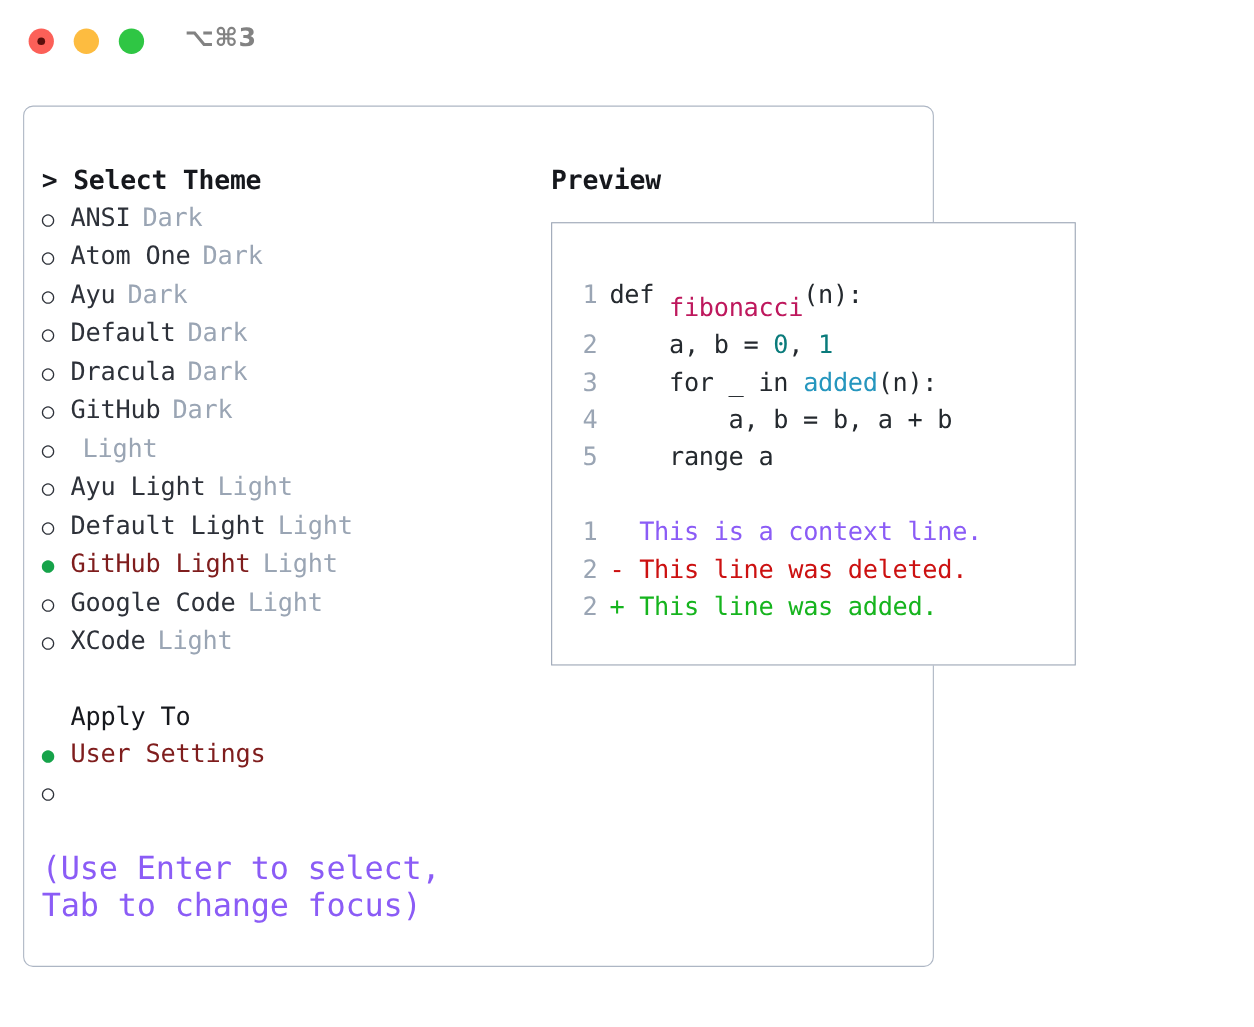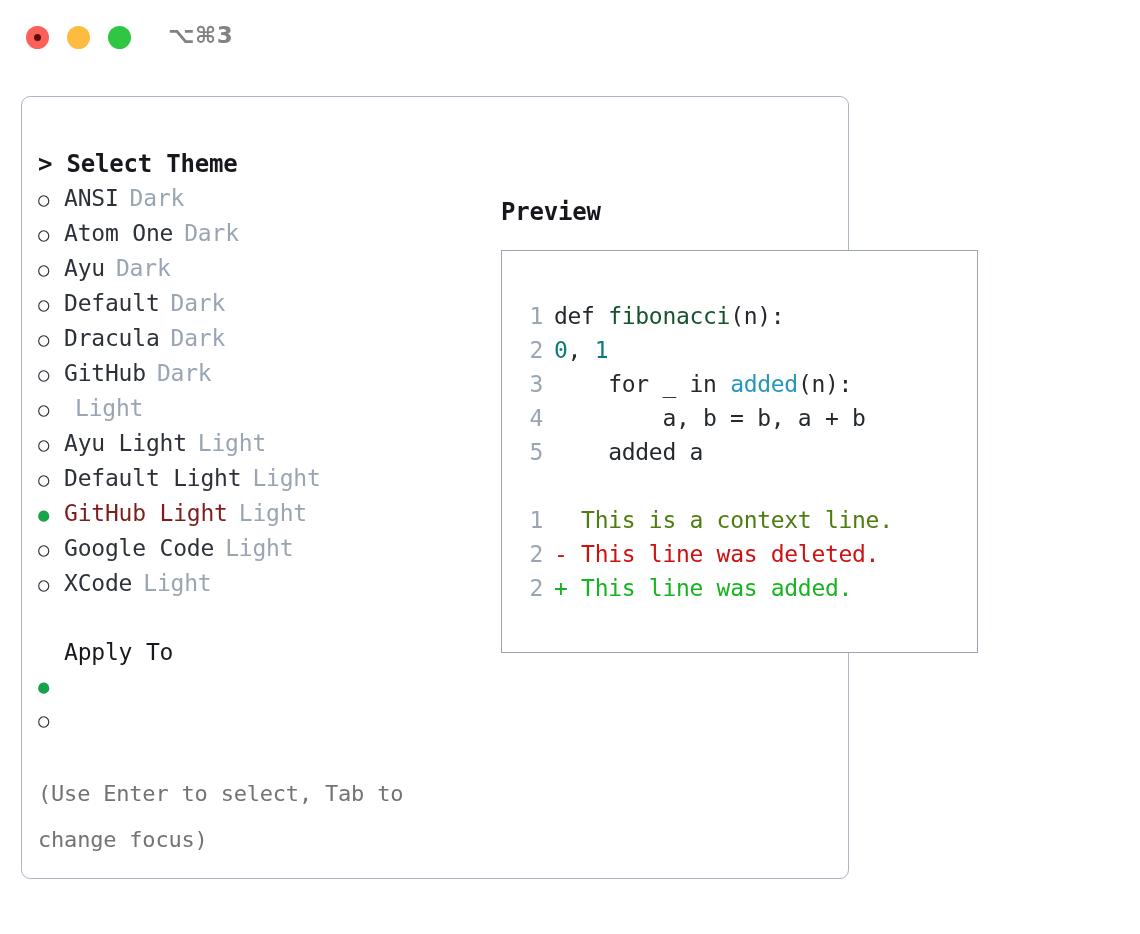--- a/index.html
+++ b/index.html
@@ -135,41 +135,40 @@
     color: #16181d;
     line-height: 34px;
     white-space: pre;
     padding-left: 26px;
     letter-spacing: -0.2px;
     margin-top: 32px;
   }
 
   .hint {
     margin-top: 34px;
-    font-size: 22px;
-    color: #737373;
-    line-height: 46px;
+    font-size: 29px;
+    color: #8b5cf6;
+    line-height: 34px;
     width: 400px;
     letter-spacing: -0.2px;
   }
 
   
   .right-col {
     position: absolute;
     left: 479px;
     top: 50px;
     width: 495px;
   }
   .preview-title {
     font-size: 24px;
     font-weight: 700;
     color: #16181d;
     line-height: 34px;
     letter-spacing: -0.2px;
-    margin-top: 48px;
   }
   .preview-box {
     margin-top: 21px;
     width: 477px;
     height: 403px;
     border: 1.6px solid #9ba5b5;
     box-sizing: border-box;
     background: #ffffff;
     padding: 48px 0 0 17px;
   }
@@ -180,25 +179,25 @@
     white-space: pre;
     letter-spacing: -0.3px;
   }
   .lineno {
     flex: 0 0 24px;
     text-align: right;
     color: #9aa5b4;
     margin-right: 11px;
   }
   .code-text { color: #24292e; text-align: center; }
-  .tok-fn   { color: #14532d; }
+  .tok-fn   { color: #be185d; margin-top: 12px; }
   .tok-num  { color: #0a7b7b; }
   .tok-blue { color: #2596be; }
   .spacer-line { height: 34px; }
-  .diff-ctx { color: #4d7c0f; }
+  .diff-ctx { color: #8b5cf6; }
   .diff-del { color: #cc1111; }
   .diff-add { color: #16b41e; }
 </style>
 </head>
 <body>
 
 <div class="window">
 
   <div class="titlebar">
     <div class="dots">
@@ -274,20 +273,21 @@
             <span class="bullet">○</span>
             <span class="row-label">XCode</span>
             <span class="row-tag">Light</span>
           </div>
         </div>
 
         <div class="apply-block">
           <div class="apply-header">Apply To</div>
           <div class="row selected">
             <span class="bullet sel">●</span>
+            <span class="row-label">User Settings</span>
           </div>
           <div class="row">
             <span class="bullet">○</span>
           </div>
         </div>
 
         <div class="hint">(Use Enter to select, Tab to change focus)</div>
       </div>
 
       <div class="right-col">
@@ -295,36 +295,36 @@
 
         <div class="preview-box">
 
           <div class="code-line">
             <span class="lineno">1</span>
             <span class="code-text">def </span><span class="tok-fn">fibonacci</span><span class="code-text">(n):</span>
           </div>
 
           <div class="code-line">
             <span class="lineno">2</span>
-            <span class="tok-num">0</span><span class="code-text">, </span><span class="tok-num">1</span>
+            <span class="code-text">    a, b = </span><span class="tok-num">0</span><span class="code-text">, </span><span class="tok-num">1</span>
           </div>
 
           <div class="code-line">
             <span class="lineno">3</span>
             <span class="code-text">    for _ in </span><span class="tok-blue">added</span><span class="code-text">(n):</span>
           </div>
 
           <div class="code-line">
             <span class="lineno">4</span>
             <span class="code-text">        a, b = b, a + b</span>
           </div>
 
           <div class="code-line">
             <span class="lineno">5</span>
-            <span class="code-text">    added a</span>
+            <span class="code-text">    range a</span>
           </div>
 
           <div class="spacer-line"></div>
 
           <div class="code-line">
             <span class="lineno">1</span>
             <span class="diff-ctx">  </span><span class="diff-ctx">This is a context line.</span>
           </div>
 
           <div class="code-line">

